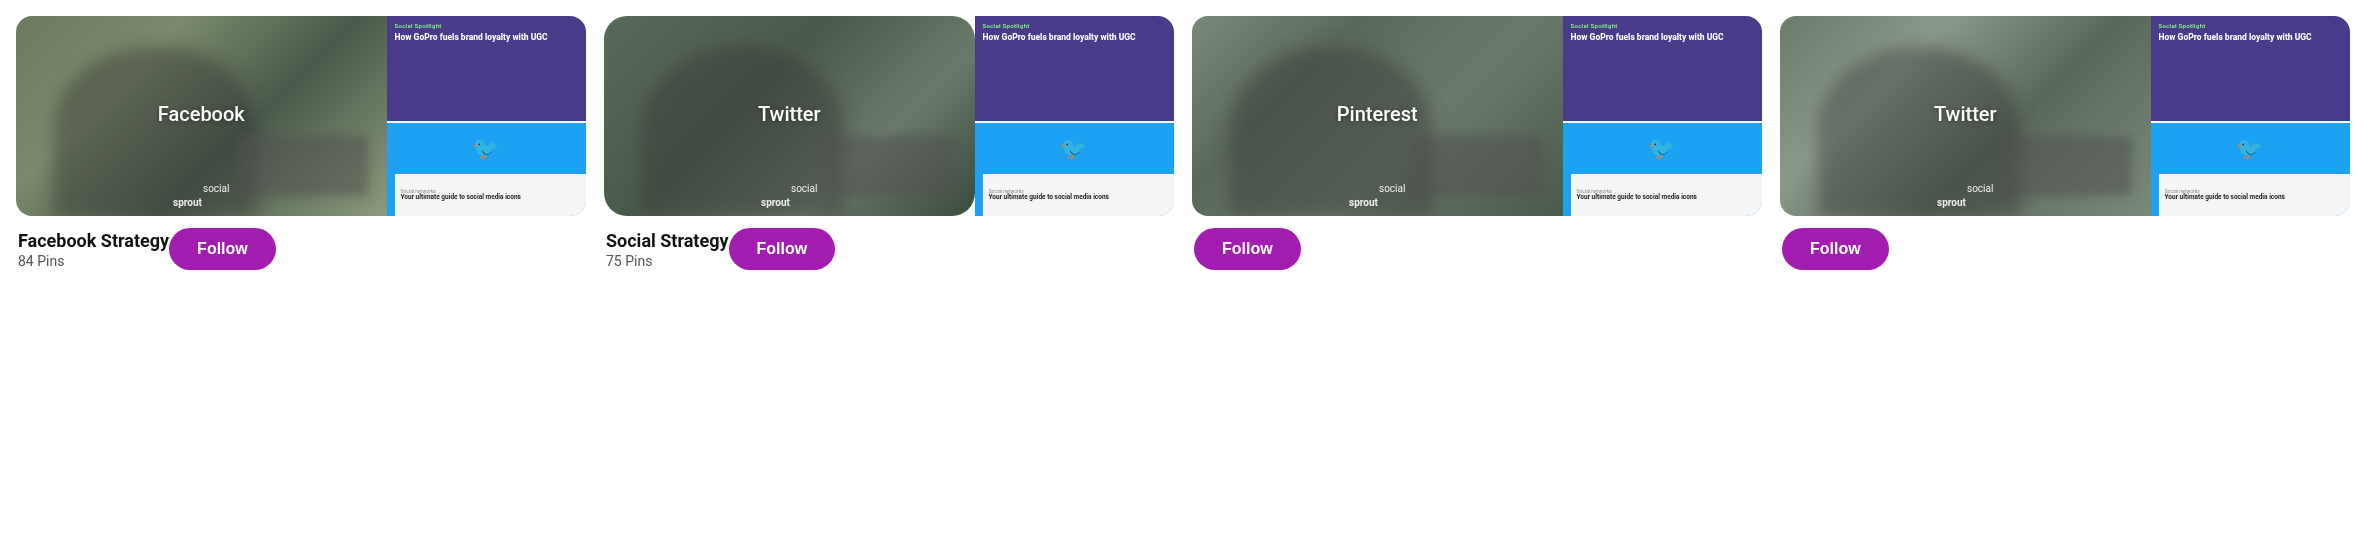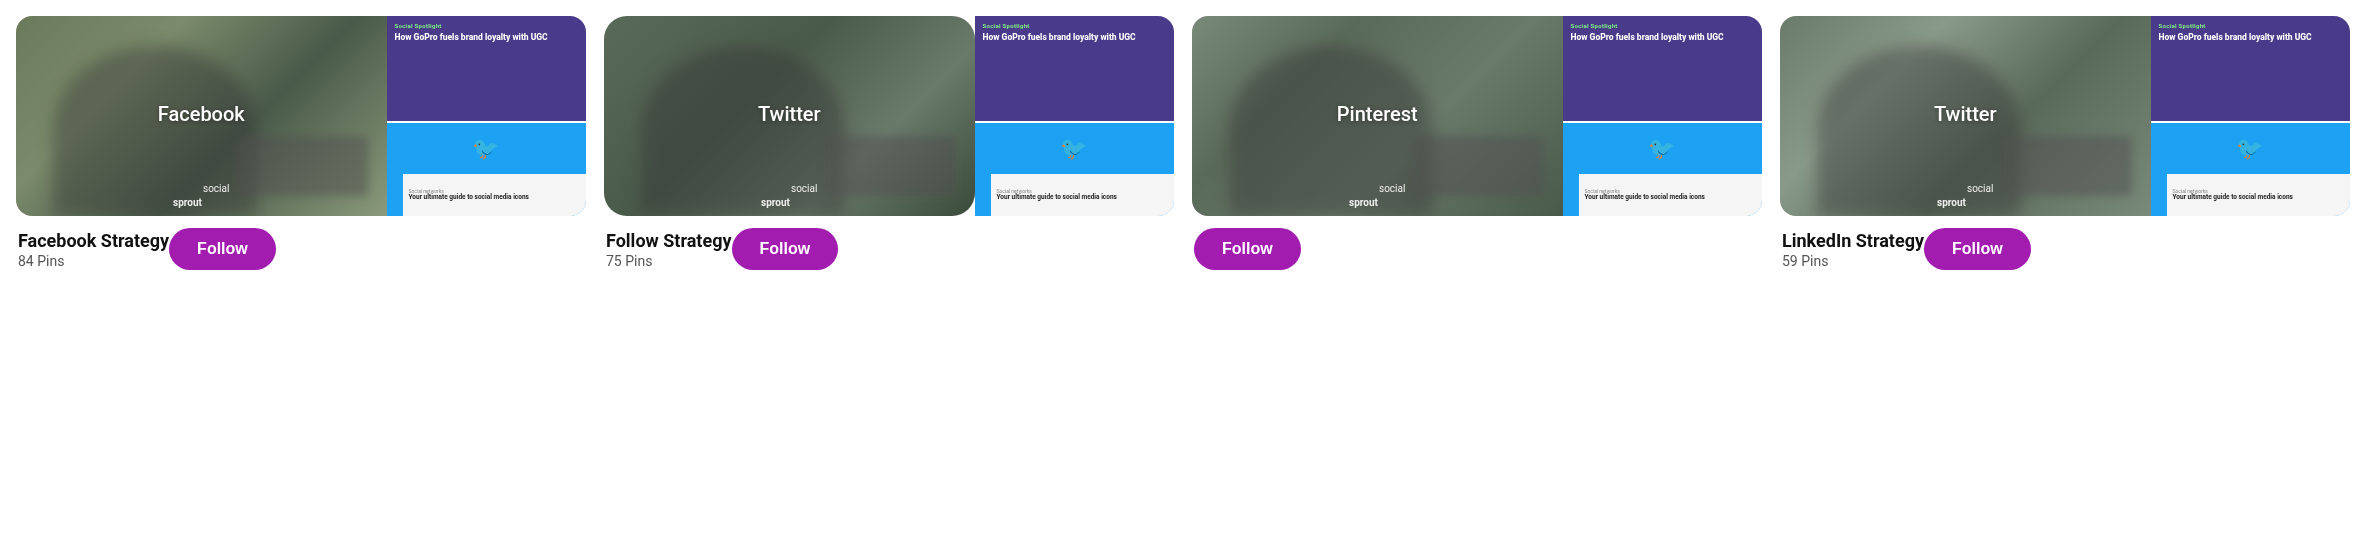--- a/index.html
+++ b/index.html
@@ -172,21 +172,21 @@
       color: #fff;
       line-height: 1.25;
     }
     .side-bottom-mixed {
       position: relative;
       background: #1da1f2;
     }
     .side-bottom-white {
       position: absolute;
       bottom: 0;
-      left: 16px;
+      left: 8px;
       right: 0;
       height: 45%;
       background: #f5f5f5;
       display: flex;
       align-items: center;
       padding: 3px 6px;
     }
     .side-bottom-blue-top {
       position: absolute;
       top: 0;
@@ -272,21 +272,21 @@
             <div style="font-size:5px;color:#888;line-height:1.3;">
               <div>Social networks</div>
               <div style="font-size:6.5px;font-weight:700;color:#222;line-height:1.2;">Your ultimate guide to social media icons</div>
             </div>
           </div>
         </div>
       </div>
     </div>
     <div class="board-info">
       <div class="board-text">
-        <div class="board-title">Follow Strategy</div>
+        <div class="board-title">Social Strategy</div>
         <div class="board-pins">75 Pins</div>
       </div>
       <button class="follow-btn">Follow</button>
     </div>
   </div>
     <div class="board-card">
     <div class="board-images">
       <div class="board-main-image bg-pinterest-main">
         <div class="person-silhouette"></div>
         <div class="laptop-shape"></div>
@@ -345,20 +345,16 @@
           <div class="side-bottom-white">
             <div style="font-size:5px;color:#888;line-height:1.3;">
               <div>Social networks</div>
               <div style="font-size:6.5px;font-weight:700;color:#222;line-height:1.2;">Your ultimate guide to social media icons</div>
             </div>
           </div>
         </div>
       </div>
     </div>
     <div class="board-info">
-      <div class="board-text">
-        <div class="board-title">LinkedIn Strategy</div>
-        <div class="board-pins">59 Pins</div>
-      </div>
       <button class="follow-btn">Follow</button>
     </div>
   </div>
   </div>
 
 </body></html>

